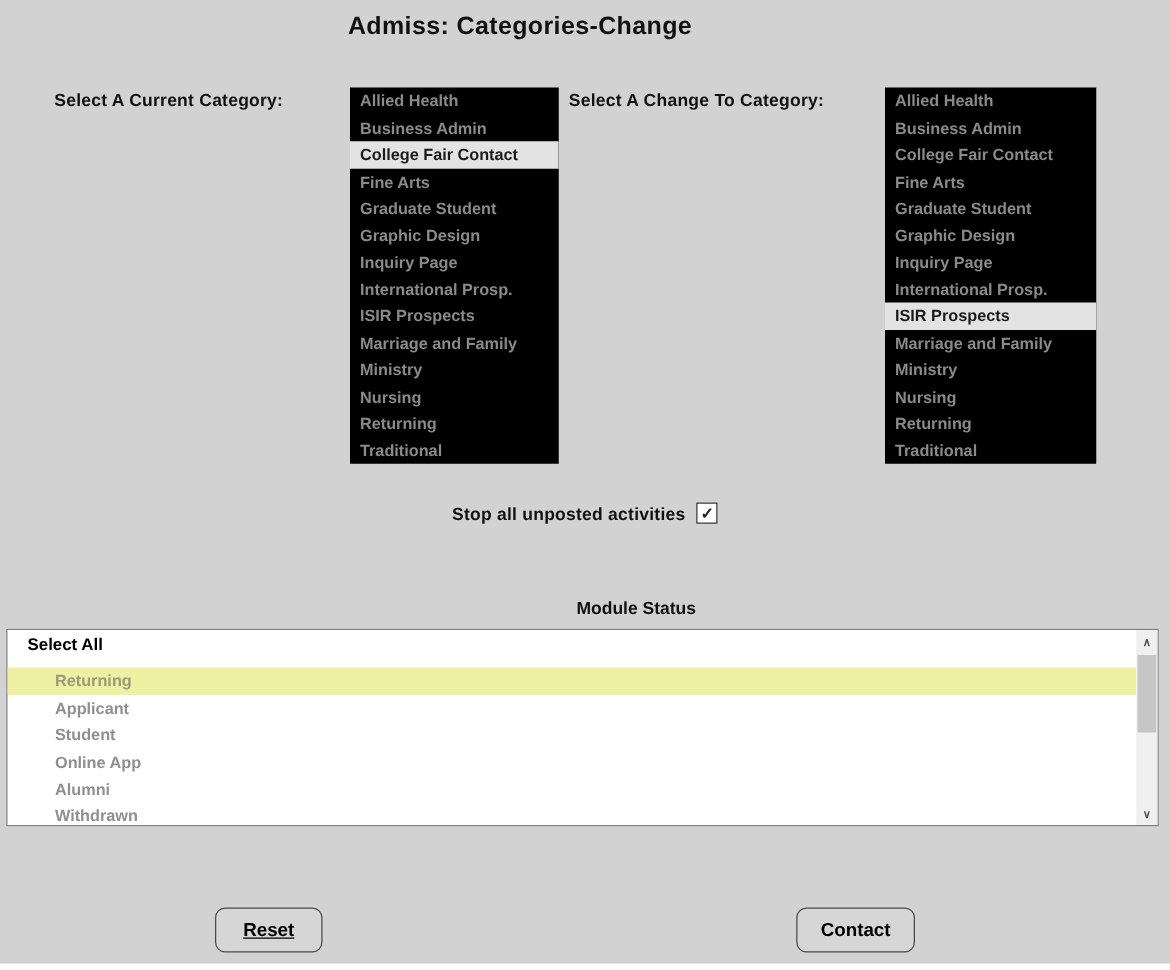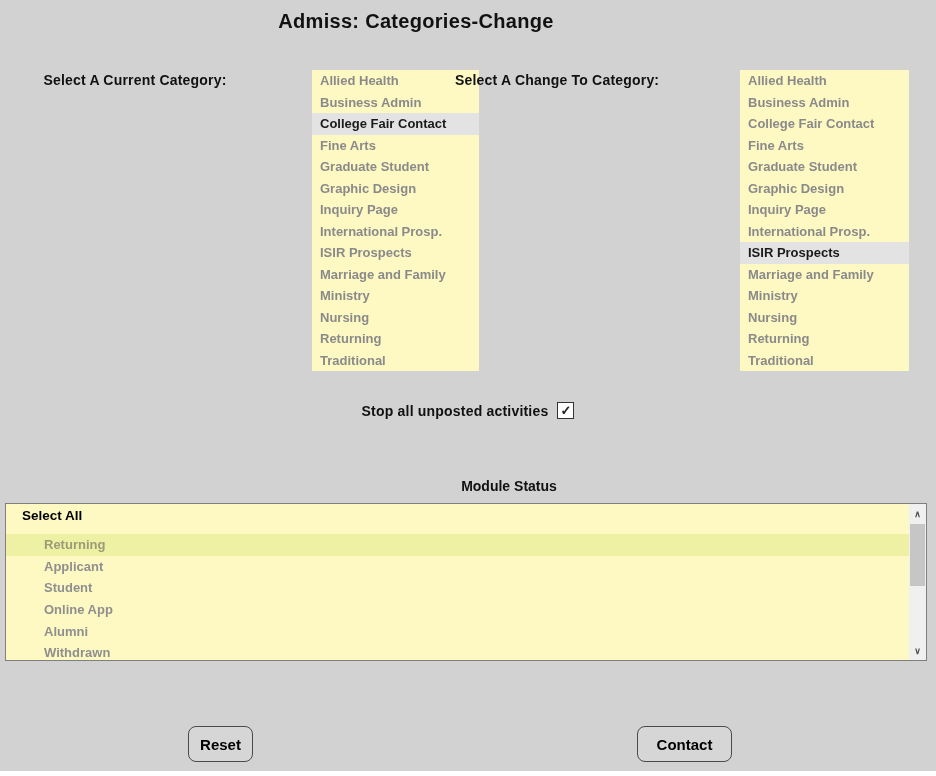--- a/index.html
+++ b/index.html
@@ -26,23 +26,22 @@
   }
   .field-label {
     position: absolute;
     font-size: 14px; font-weight: bold; color: #111111;
     letter-spacing: 0.2px;
   }
   #label-current { top: 72px; left: 0; width: 270px; text-align: center; }
   #label-changeto { top: 72px; left: 455px; }
   .listbox {
     position: absolute; top: 70px;
-    height: 301px; background: #fef9c3;
+    height: 301px; background: #000000;
     overflow: hidden;
-    margin-left: 32px;
   }
   #listbox-current { left: 280px; width: 167px; }
   #listbox-changeto { left: 708px; width: 169px; }
   .lb-item {
     height: 21.5px; line-height: 21.5px;
     padding-left: 8px;
     font-size: 13px; font-weight: bold; color: #8a8a8a;
     white-space: nowrap; cursor: default;
   }
   .lb-item.selected { background: #e3e3e3; color: #1a1a1a; }
@@ -62,21 +61,21 @@
     cursor: default;
   }
   .ms-title {
     position: absolute; top: 478px; left: 0; width: 936px;
     text-align: center;
     font-size: 14px; font-weight: bold; color: #111111; margin-left: 41px;
   }
   .ms-panel {
     position: absolute; top: 503px; left: 5px;
     width: 922px; height: 158px;
-    background: #fef9c3; border: 1px solid #7f7f7f;
+    background: #ffffff; border: 1px solid #7f7f7f;
     overflow: hidden;
   }
   .ms-selectall {
     height: 24px; line-height: 24px; padding-left: 16px;
     font-size: 13.5px; font-weight: bold; color: #000000;
     width: calc(100% - 17px);
     cursor: default;
   }
   .ms-items { margin-top: 6px; width: calc(100% - 17px); }
   .ms-item {
@@ -103,21 +102,21 @@
     width: 15px; height: 62px;
     background: #c6c6c6;
   }
   .action-button {
     position: absolute; top: 726px; height: 36px;
     background: #d6d6d6; border: 1px solid #4a4a4a; border-radius: 8px;
     font-family: "Liberation Sans", sans-serif;
     font-size: 15px; font-weight: bold; color: #000000;
     cursor: default;
   }
-  #reset-button  { left: 188px; width: 65px; }
+  #reset-button  { left: 172px; width: 86px; text-decoration: underline; }
   #submit-button { left: 637px; width: 95px; }
 </style>
 </head>
 <body>
 
 <div class="canvas">
 
   <div class="page-title">Admiss: Categories-Change</div>
 
   <div class="field-label" id="label-current">Select A Current Category:</div>

